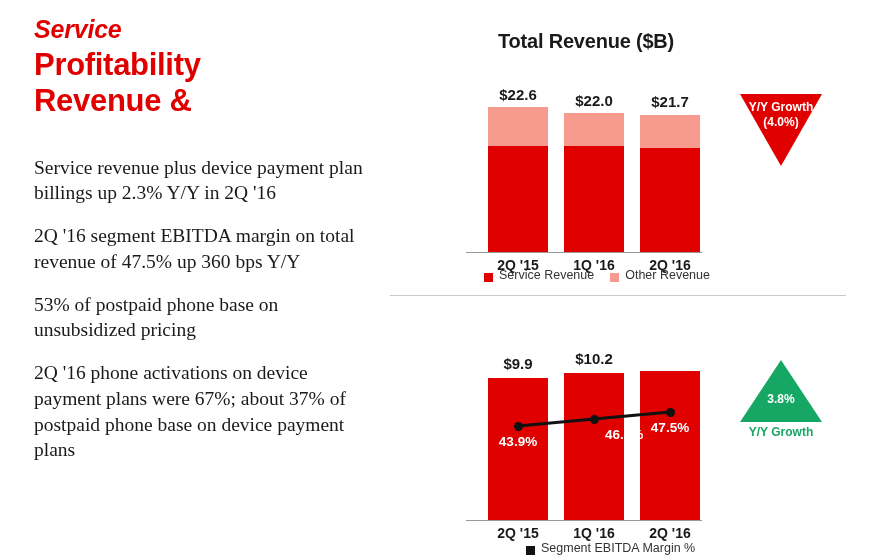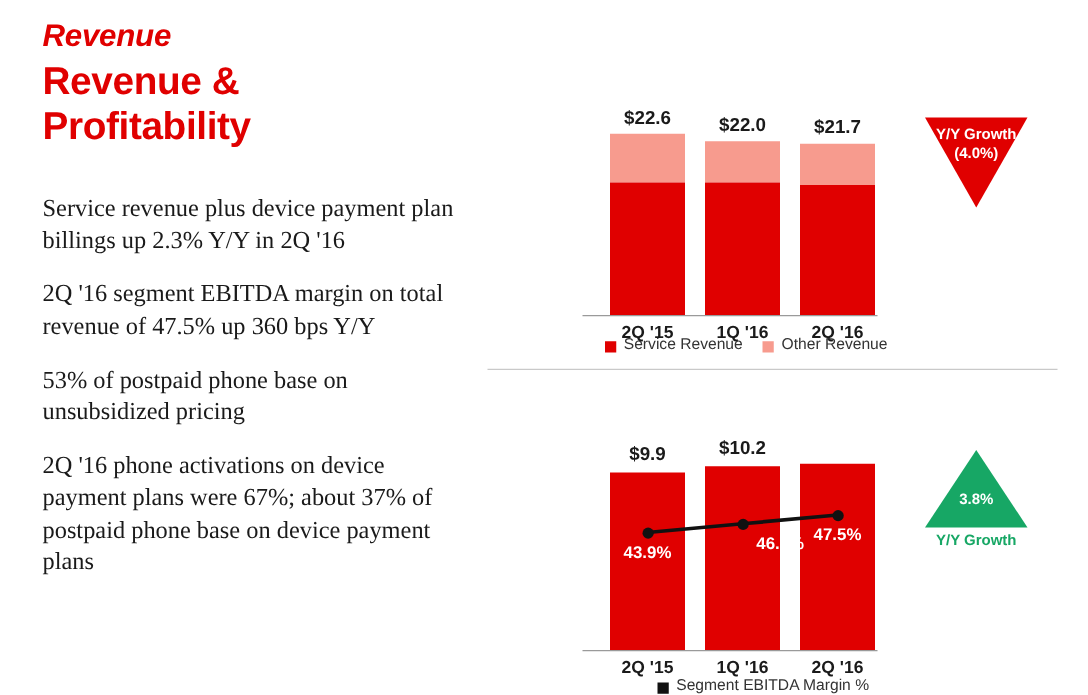--- a/index.html
+++ b/index.html
@@ -167,35 +167,36 @@
     border-radius: 50%;
     background: #111;
   }
 </style>
 </head>
 <body>
 
 <div id="page">
 
   <div class="left-col">
-    <div class="title-kicker">Revenue</div>
+    <div class="title-kicker">Service</div>
     <div class="title-main">
+      <div>Profitability</div>
       <div>Revenue &amp;</div>
-      <div>Profitability</div>
     </div>
     <div class="bullets">
       <div class="bullet">Service revenue plus device payment plan billings up 2.3% Y/Y in 2Q '16</div>
       <div class="bullet">2Q '16 segment EBITDA margin on total revenue of 47.5% up 360 bps Y/Y</div>
       <div class="bullet">53% of postpaid phone base on unsubsidized pricing</div>
       <div class="bullet">2Q '16 phone activations on device payment plans were 67%; about 37% of postpaid phone base on device payment plans</div>
     </div>
   </div>
 
   <div class="right-col">
 
+    <div class="panel-title" style="position:absolute; left:110px; top:30px;">Total Revenue ($B)</div>
 
     <div class="chart" style="left:0; top:52px; width:482px; height:225px;">
 
       <div class="bar-label" style="left:100px; top:34px;">$22.6</div>
       <div class="bar-label" style="left:176px; top:40px;">$22.0</div>
       <div class="bar-label" style="left:252px; top:41px;">$21.7</div>
 
       <div class="plot" style="left:0; top:0; width:482px; height:200px;">
 
         <div class="bar-group" style="left:100px; height:145px;">

